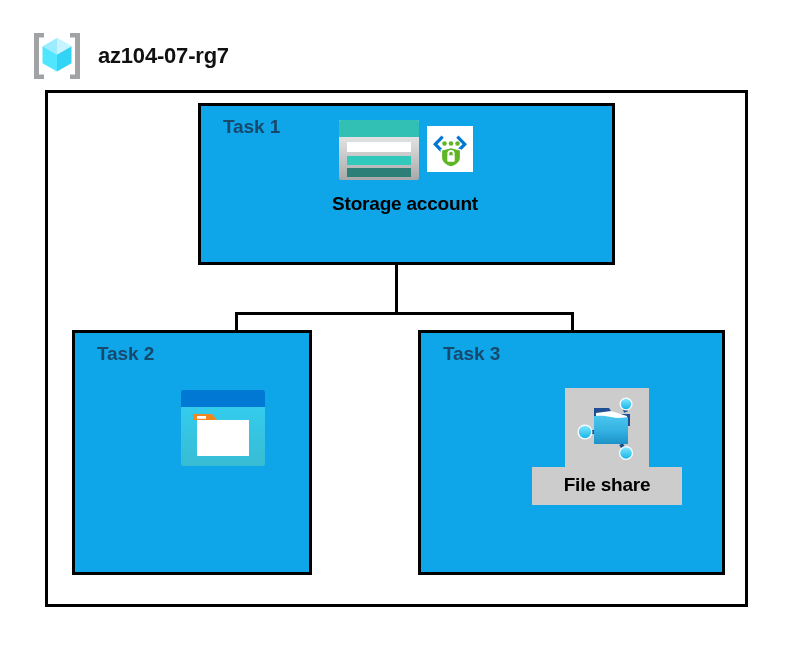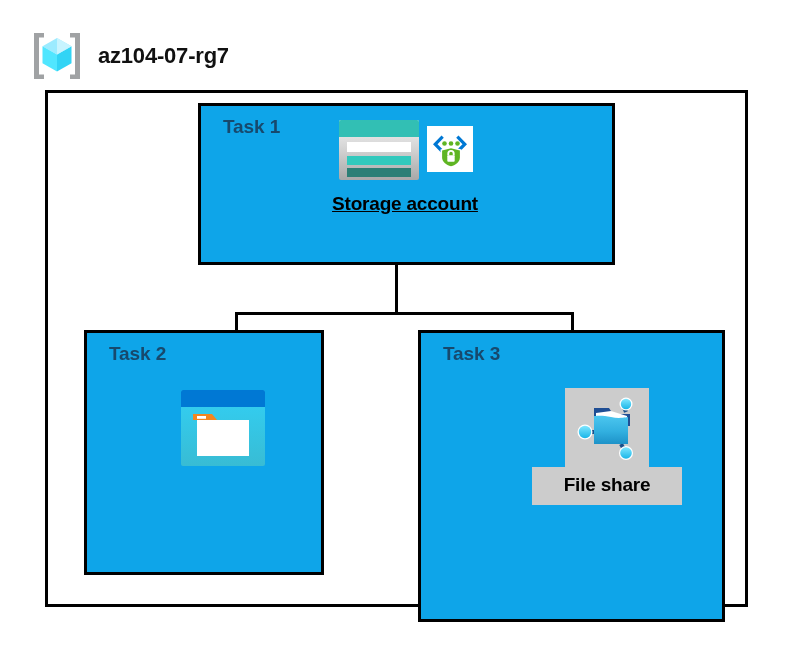--- a/index.html
+++ b/index.html
@@ -60,22 +60,22 @@
 
   
   .task-box {
     position: absolute;
     background: #0ea5e9;
     border: 3px solid #000000;
     box-sizing: border-box;
     padding-left: 27px;
   }
   #task1 { left: 198px; top: 103px; width: 417px; height: 162px; }
-  #task2 { left: 72px;  top: 330px; width: 240px; height: 245px; margin-left: 12px; }
-  #task3 { left: 418px; top: 330px; width: 307px; height: 292px; }
+  #task2 { left: 72px;  top: 330px; width: 240px; height: 245px; }
+  #task3 { left: 418px; top: 330px; width: 307px; height: 245px; }
 
   .task-label {
     position: absolute;
     left: 22px;
     top: 10px;
     font-size: 19px;
     font-weight: bold;
     color: #17496d;
     letter-spacing: -0.1px;
     white-space: nowrap;
@@ -102,21 +102,21 @@
     left: 280px;
     top: 118px;
     width: 250px;
   }
   #node-storage .icon-row {
     display: flex;
     align-items: flex-start;
     gap: 6px;
     height: 66px;
   }
-  #node-storage .node-caption { margin-top: 10px; text-decoration: underline; }
+  #node-storage .node-caption { margin-top: 10px; }
 
   .icon-storage { width: 84px; height: 64px; display: block; }
   .icon-privatelink { width: 46px; height: 46px; display: block; margin-top: 8px; }
 
   
   #node-blob {
     left: 85px;
     top: 388px;
     width: 275px;
   }

